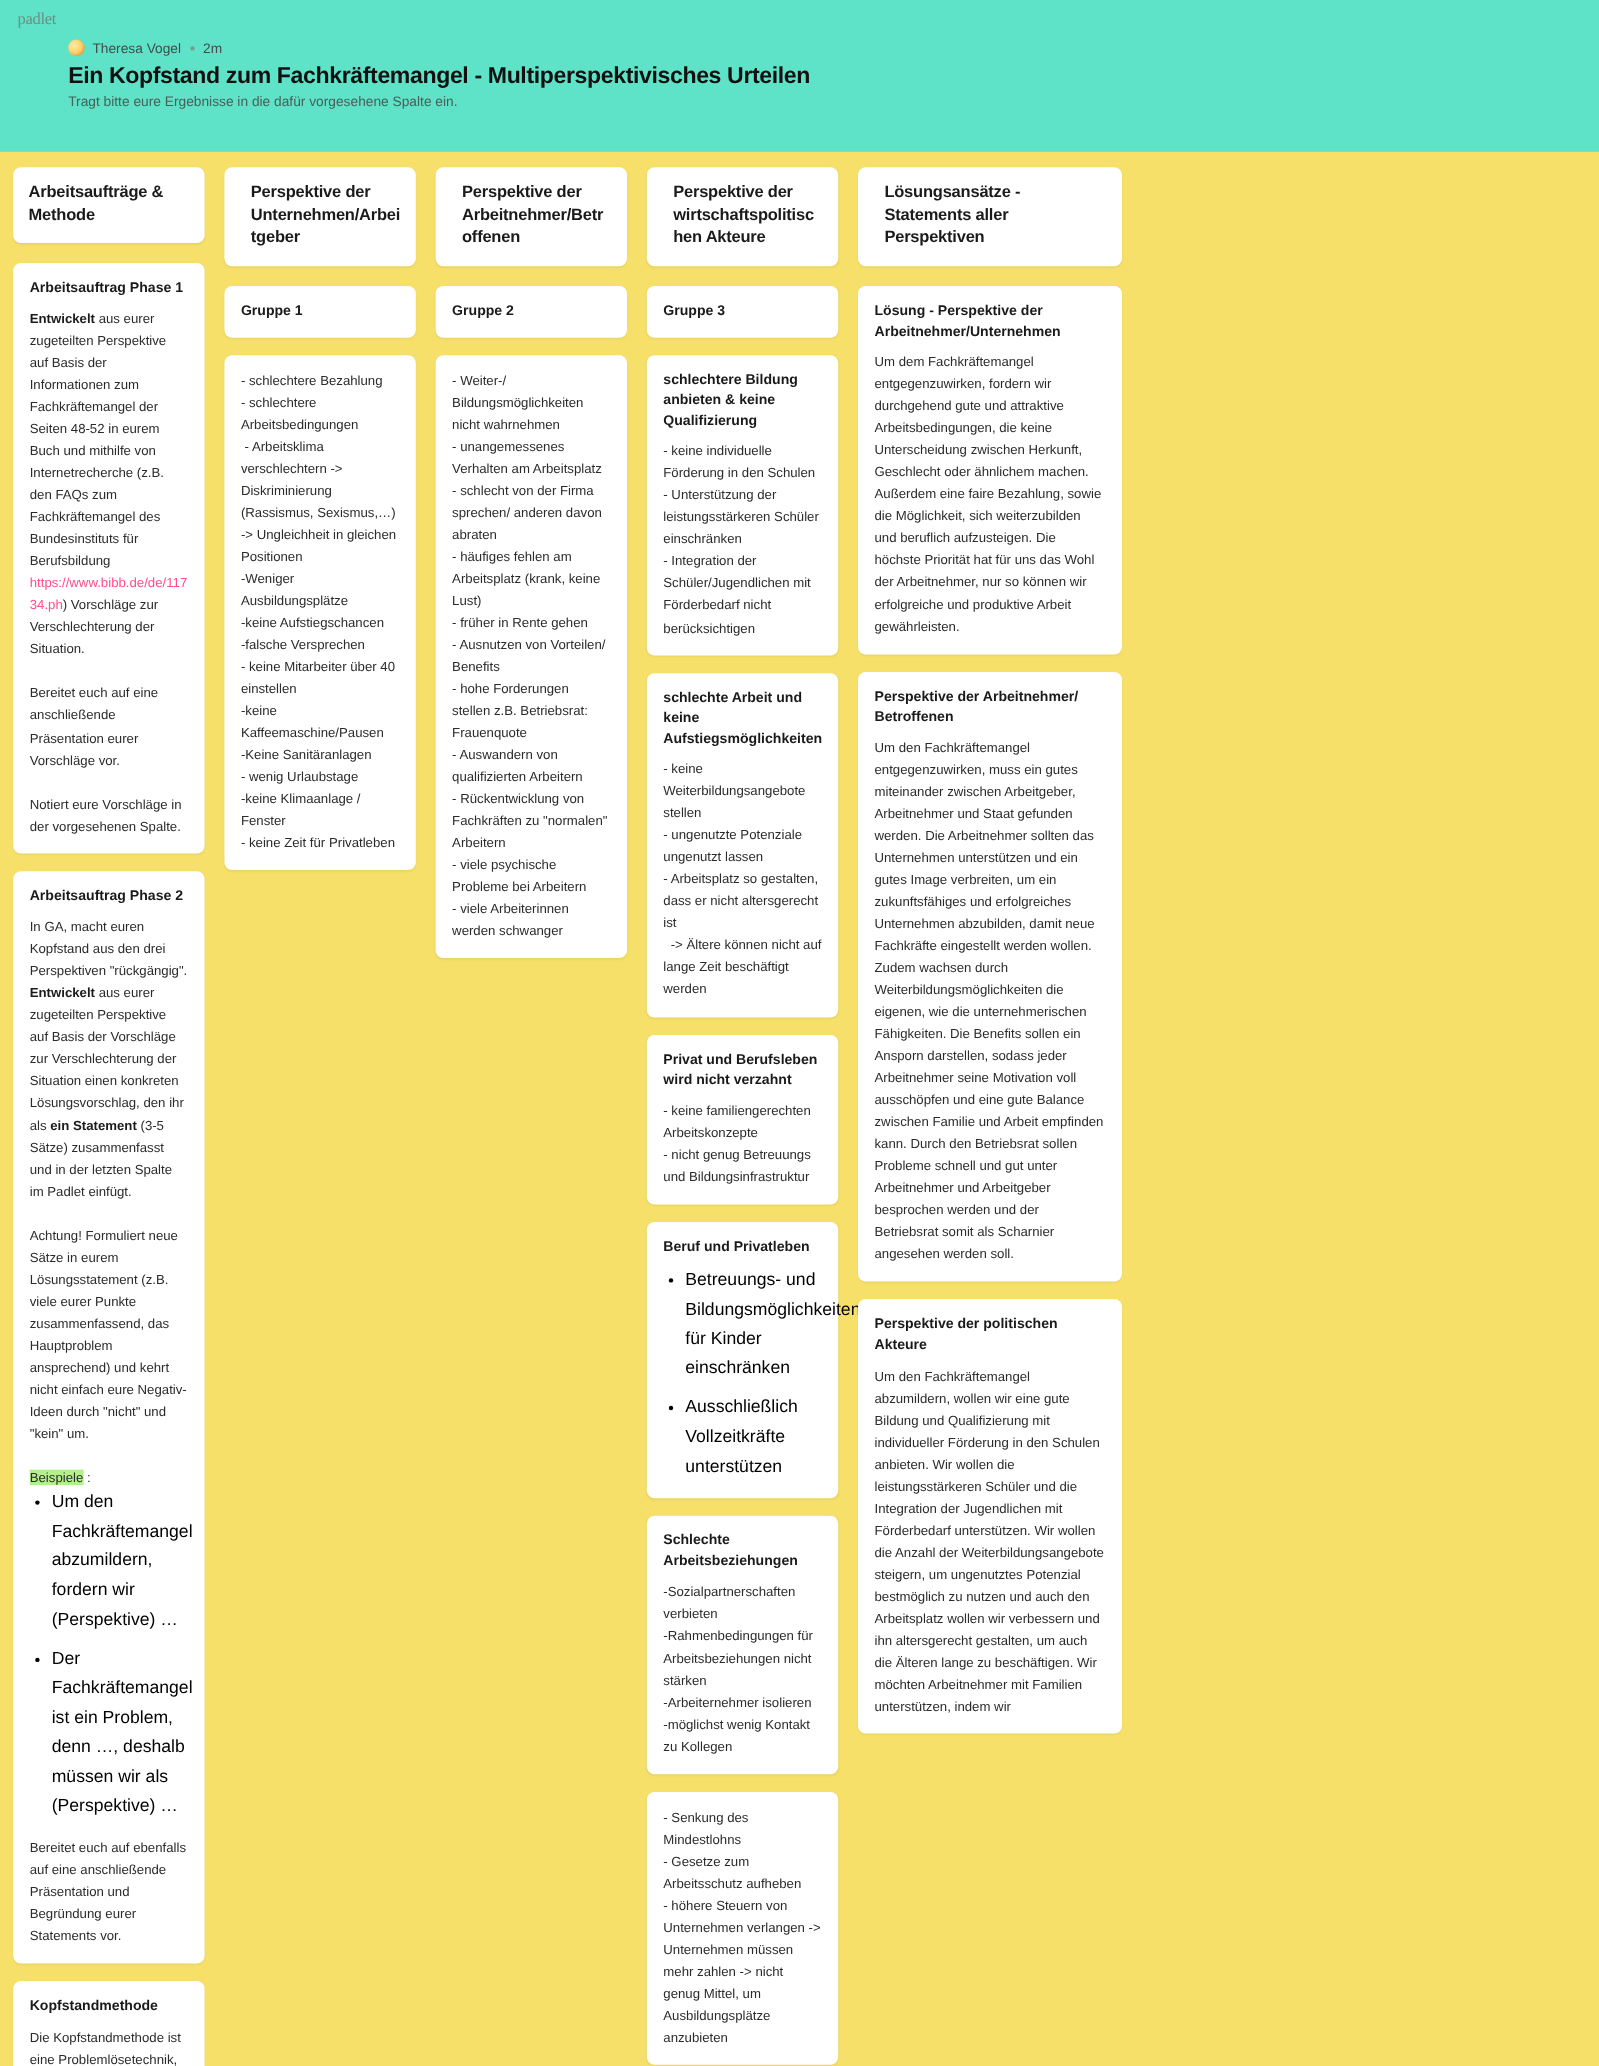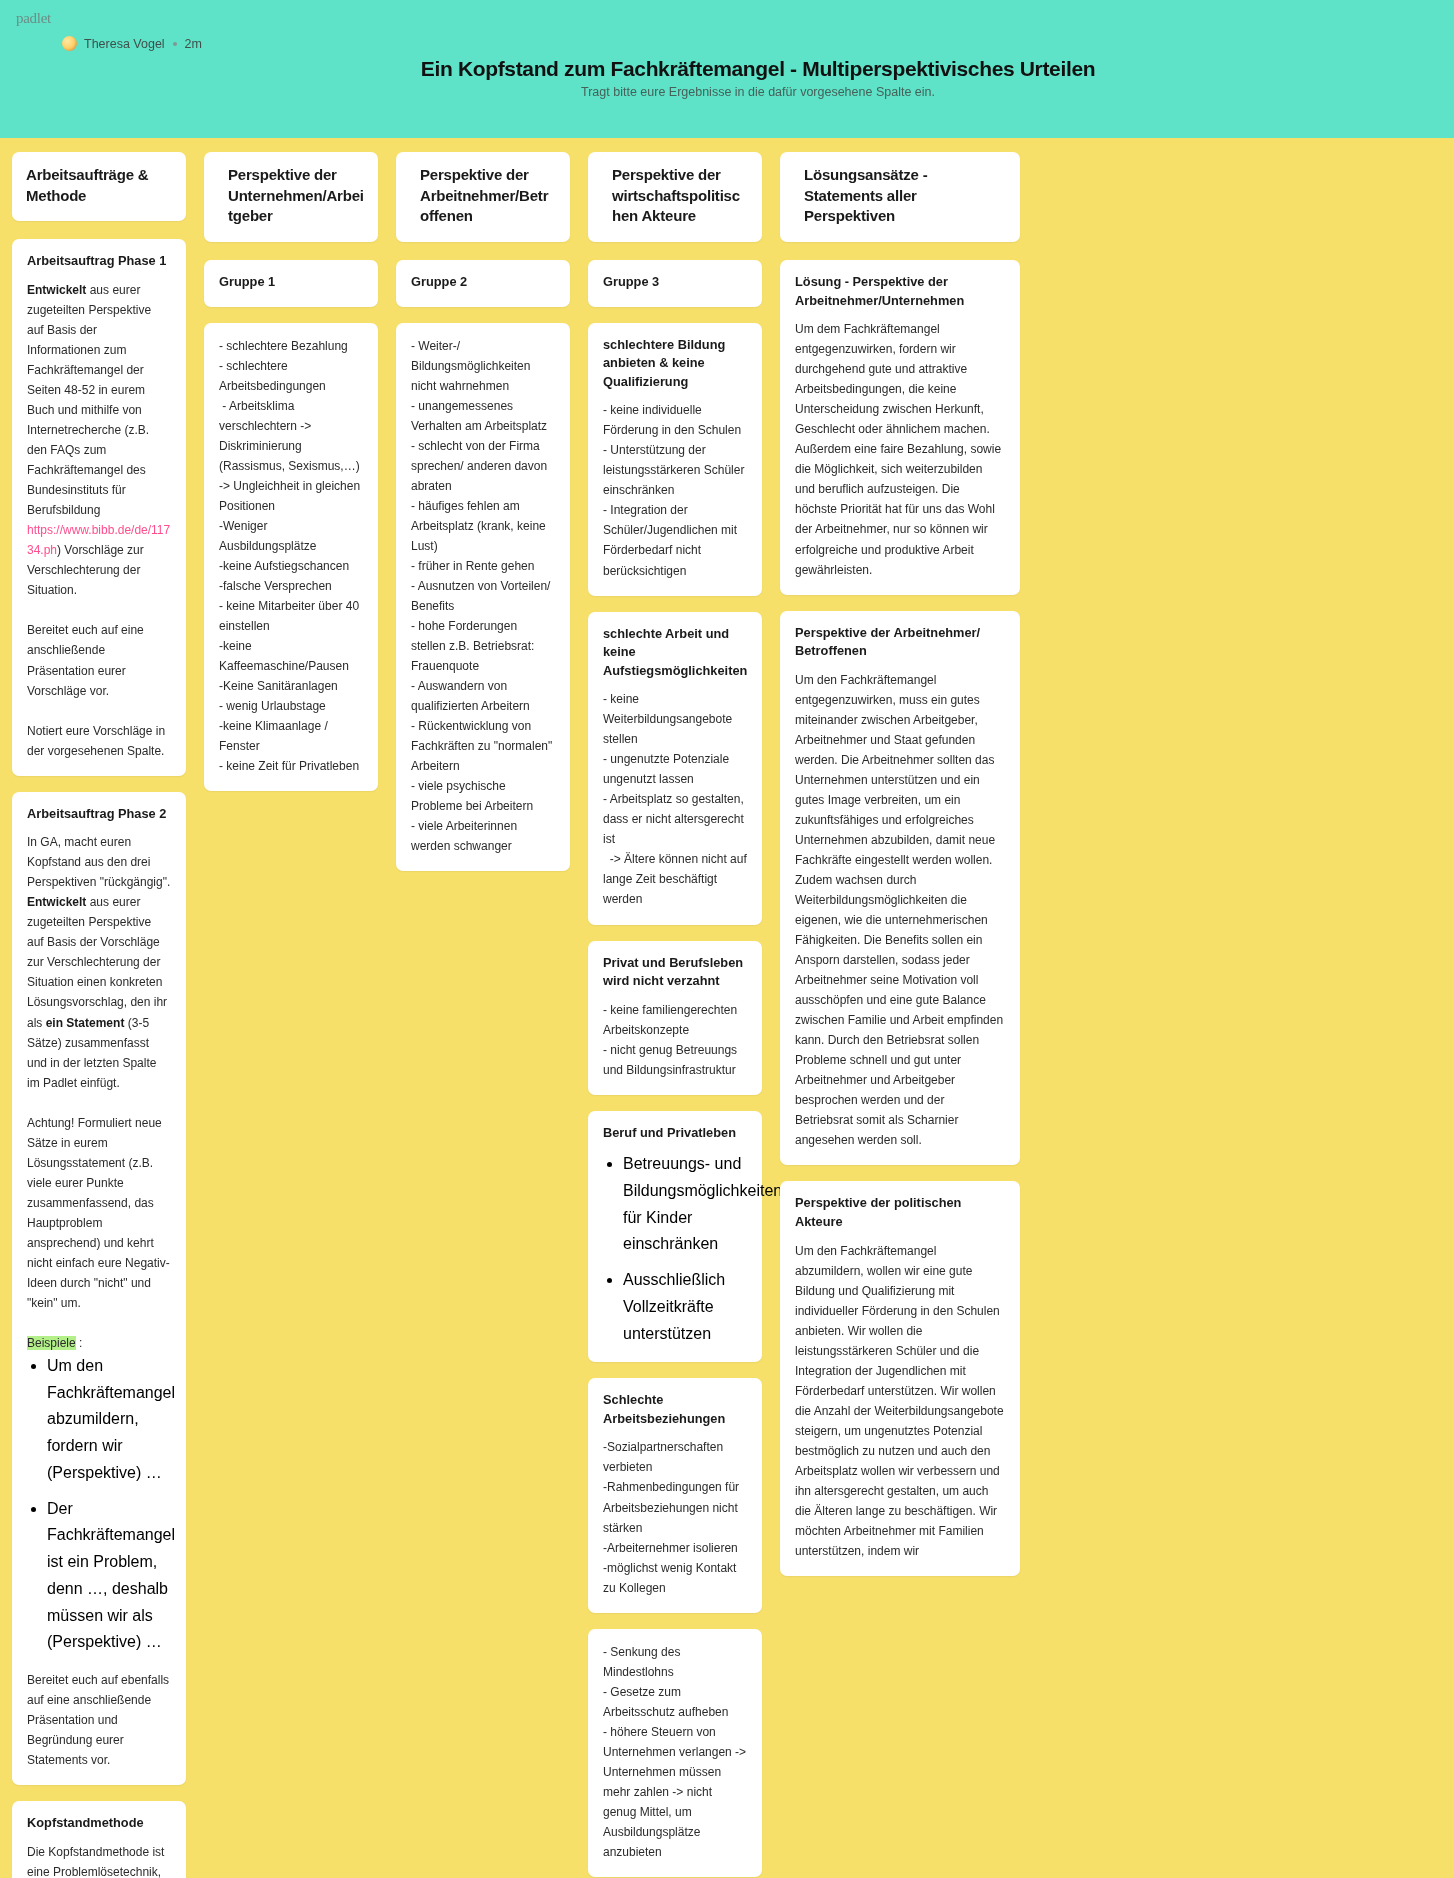--- a/index.html
+++ b/index.html
@@ -26,21 +26,20 @@
   .brand {
     position: absolute;
     left: 16px; top: 10px;
     font-size: 15px;
     color: #6b8e86;
     letter-spacing: -0.3px;
     font-family: "Liberation Serif", serif;
   }
   .header-inner {
     padding: 36px 0 0 62px;
-    text-align: center;
   }
   .byline {
     display: flex;
     align-items: center;
     gap: 7px;
     margin-bottom: 5px;
   }
   .avatar {
     width: 15px; height: 15px;
     border-radius: 50%;

